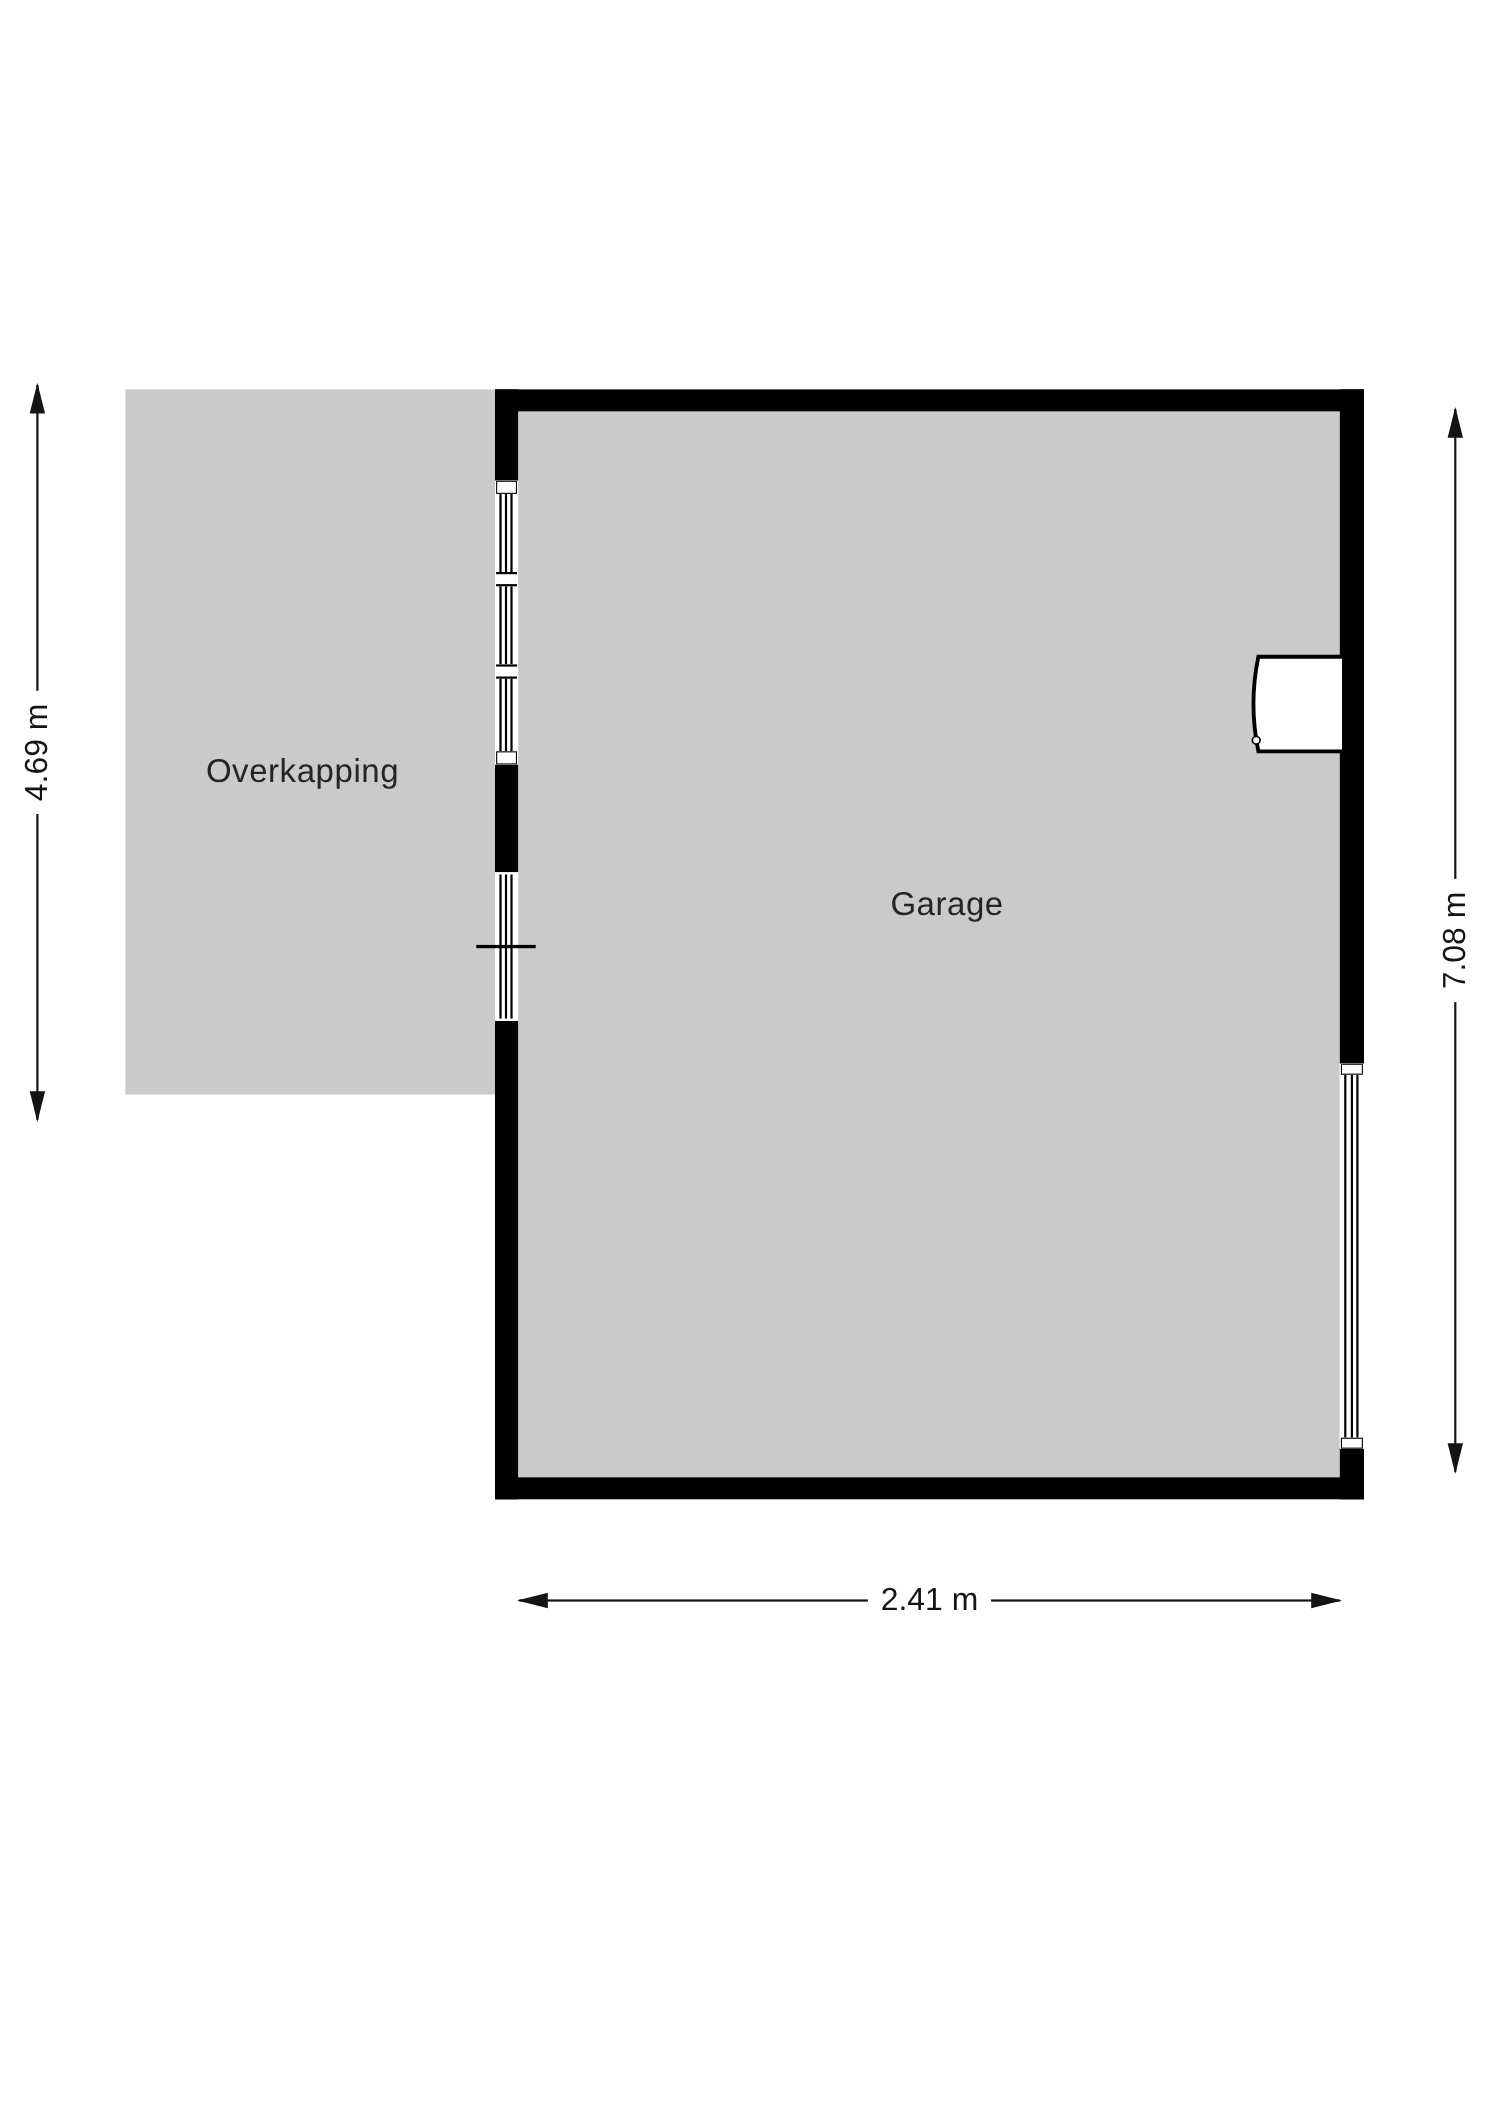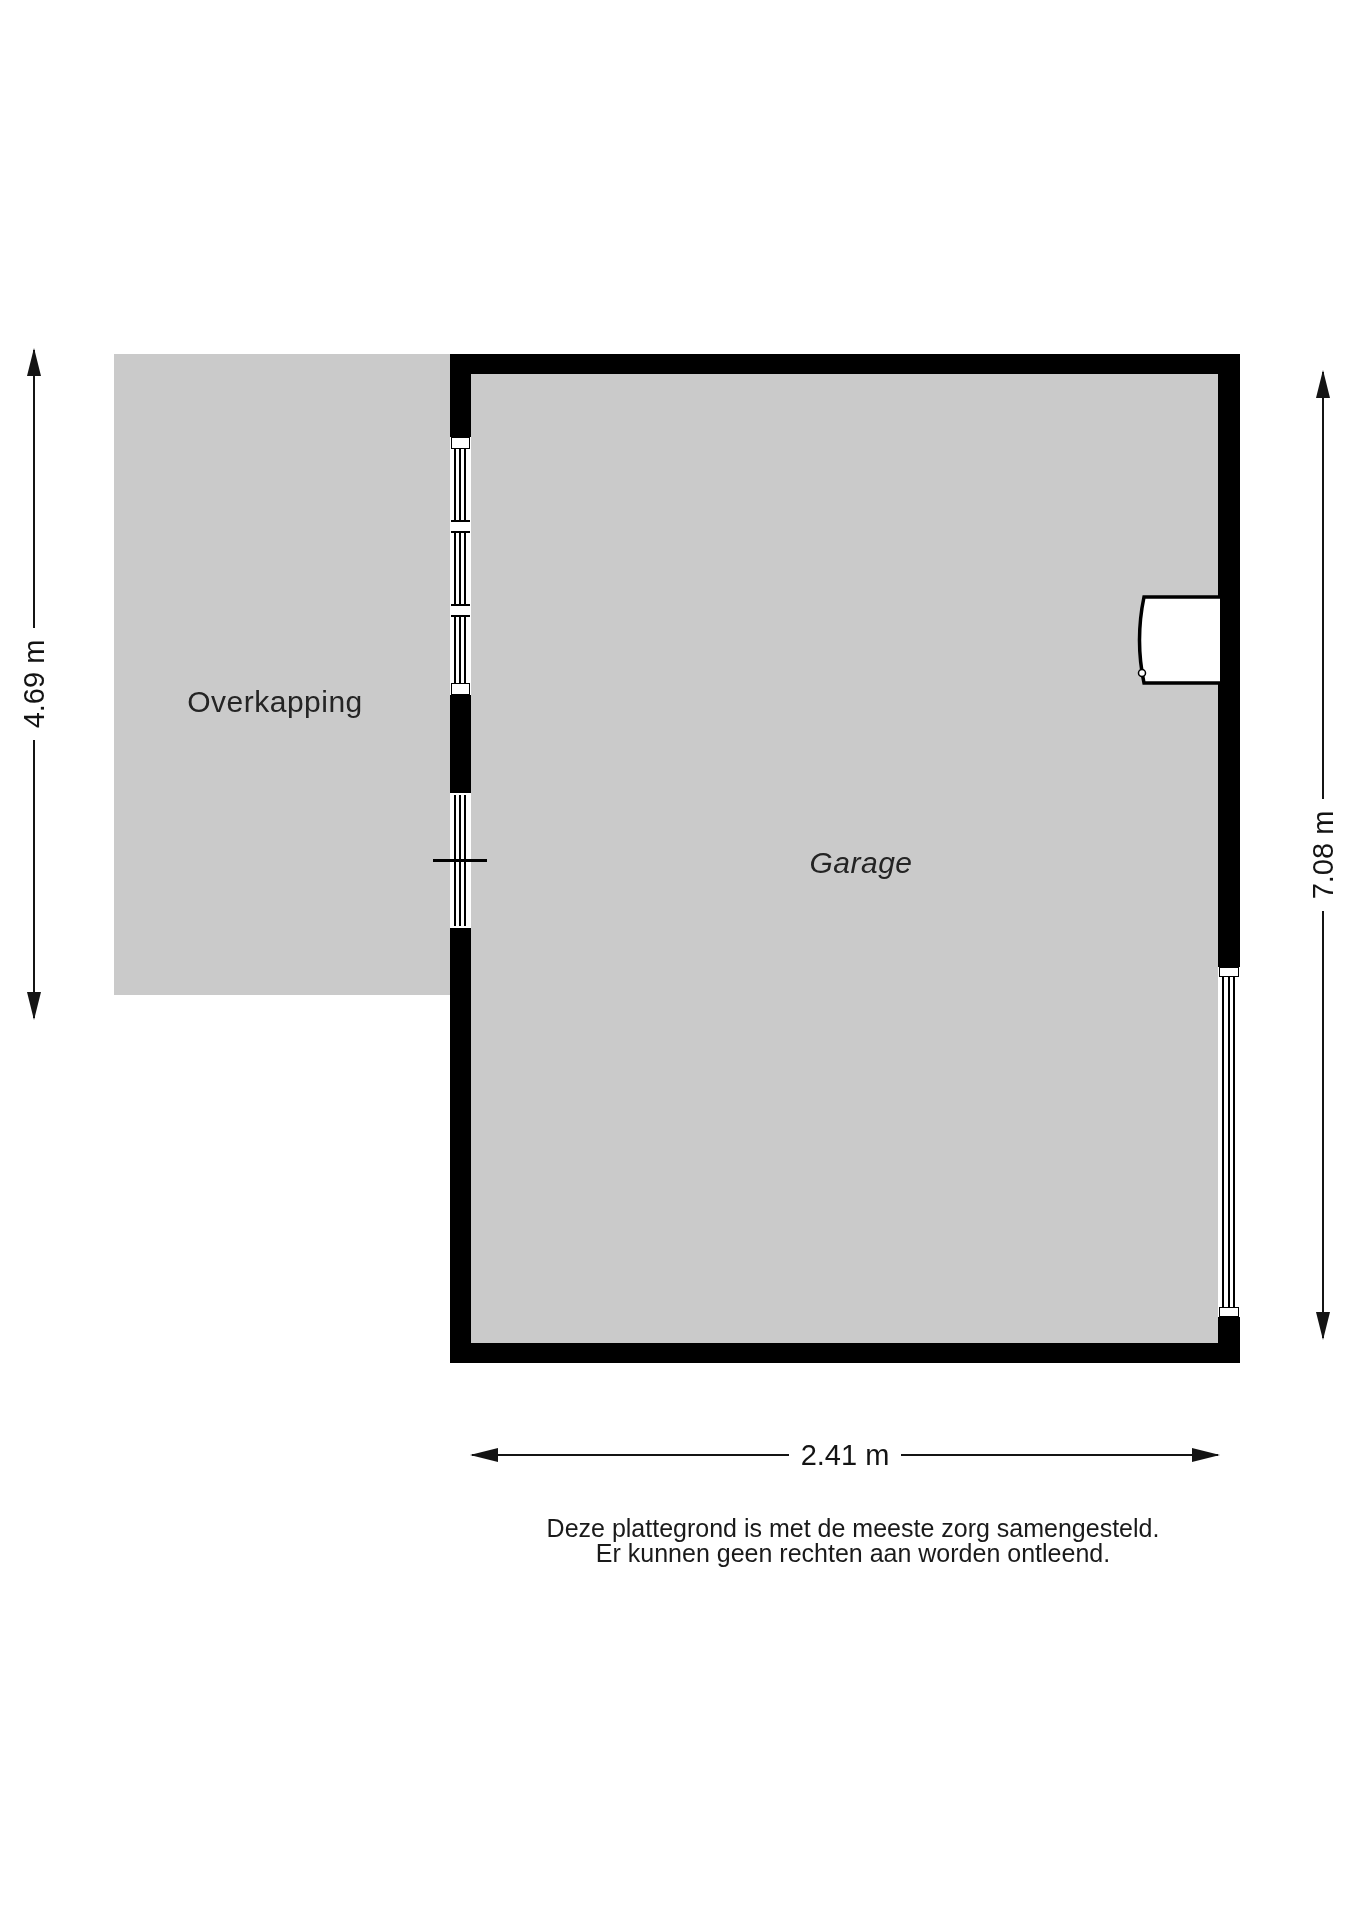--- a/index.html
+++ b/index.html
@@ -143,21 +143,21 @@
     <div class="glass" style="top:10px; height:330px;"></div>
     <div class="sill" style="top:340px; height:10px;"></div>
   </div>
 
   <svg class="niche" width="92" height="92" viewBox="0 0 92 92">
     <path d="M92 3 L16 3 Q7 46 16 89 L92 89" fill="#ffffff" stroke="#000000" stroke-width="3.5"></path>
     <circle cx="14" cy="79" r="3.5" fill="#ffffff" stroke="#000000" stroke-width="1.5"></circle>
   </svg>
 
   <div class="room-label" style="left:115px; top:685px;">Overkapping</div>
-  <div class="room-label" style="left:701px; top:846px;font-style:italic;">Garage</div>
+  <div class="room-label" style="left:701px; top:806px;">Garage</div>
 
   <div class="dim vertical" style="left:-302px; top:668px; width:672px;">
     <div class="dim-line"></div>
     <div class="arrow arrow-left"></div>
     <div class="arrow arrow-right"></div>
     <span class="dim-label">4.69 m</span>
   </div>
 
   <div class="dim vertical" style="left:838px; top:839px; width:970px;">
     <div class="dim-line"></div>
@@ -167,18 +167,14 @@
   </div>
 
 
   <div class="dim" style="left:470px; top:1439px; width:750px;">
     <div class="dim-line"></div>
     <div class="arrow arrow-left"></div>
     <div class="arrow arrow-right"></div>
     <span class="dim-label">2.41 m</span>
   </div>
 
-  <div class="disclaimer">
-    <div>Deze plattegrond is met de meeste zorg samengesteld.</div>
-    <div>Er kunnen geen rechten aan worden ontleend.</div>
-  </div>
 
 </div>
 
 </body></html>

